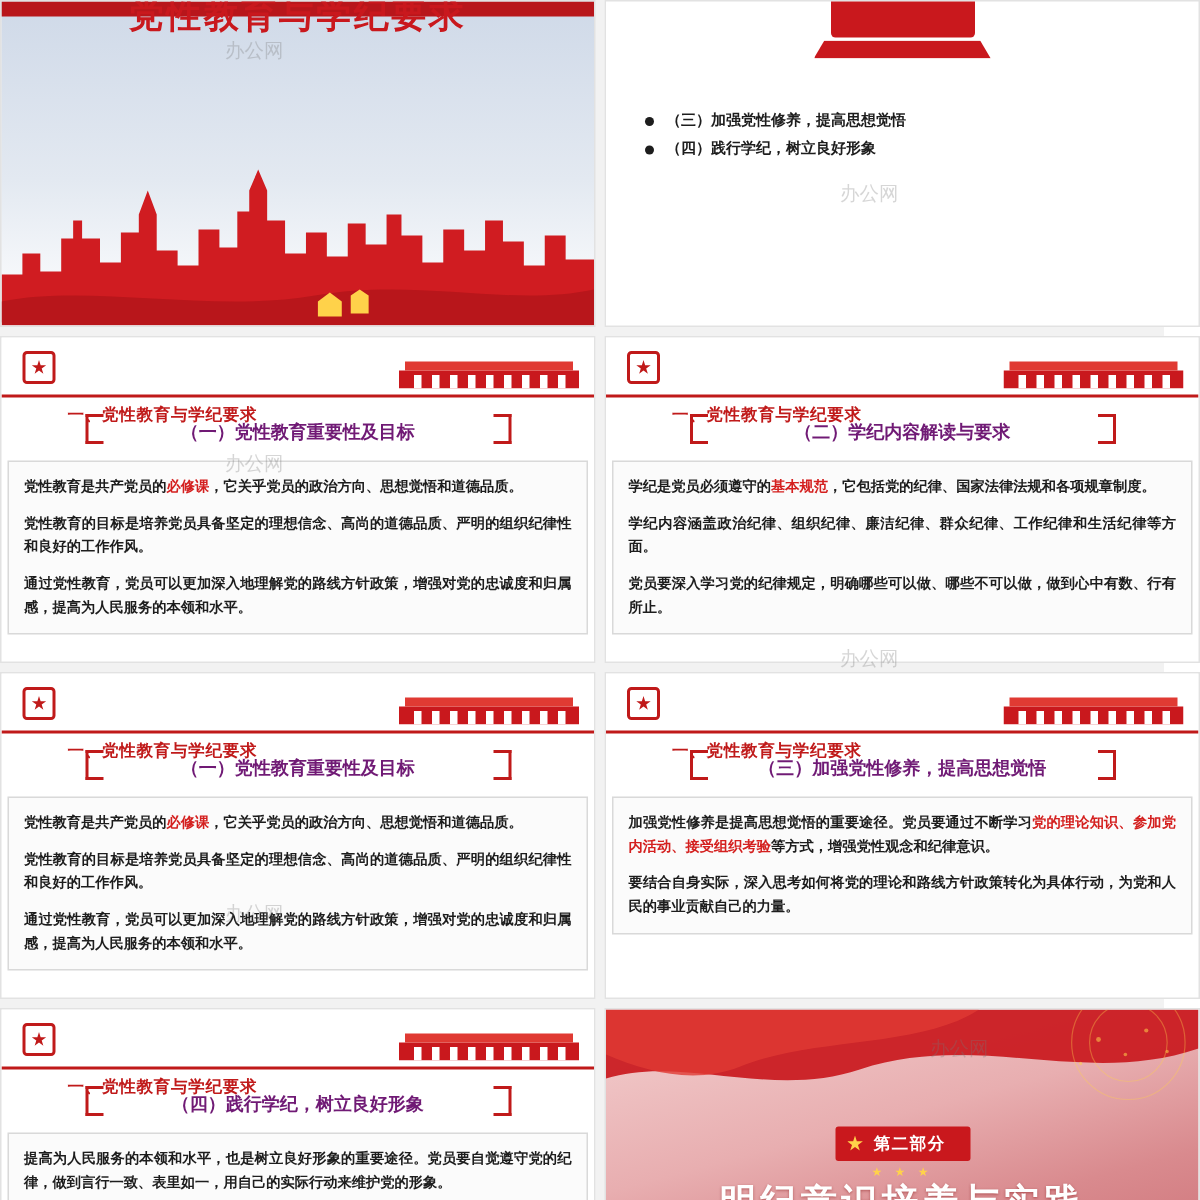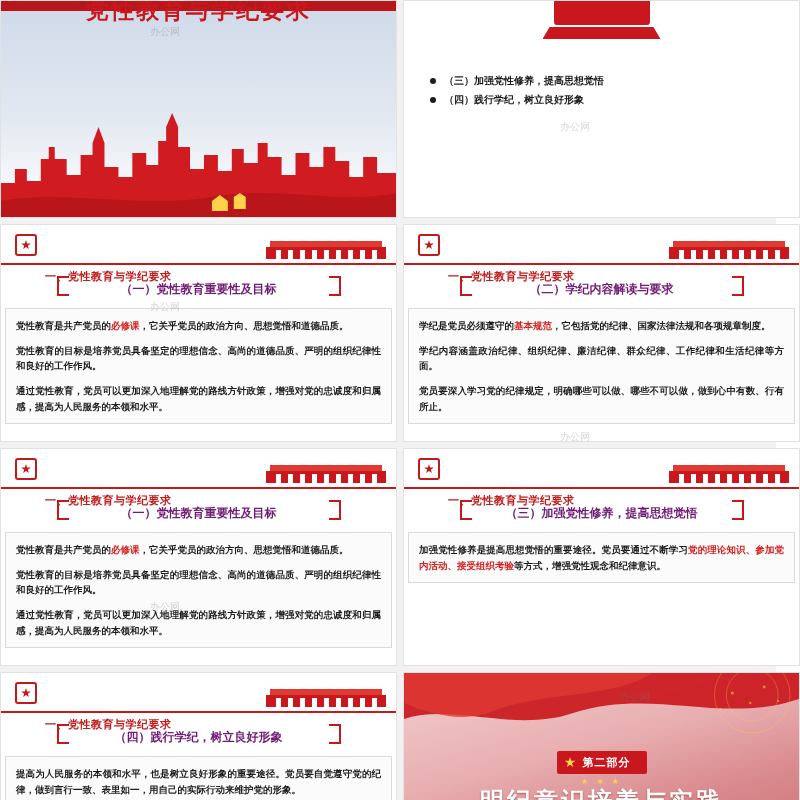--- a/index.html
+++ b/index.html
@@ -186,21 +186,21 @@
   .sec-title {
     position: absolute; top: 112px; width: 100%; text-align: center;
     font-size: 24px; font-weight: bold; color: #ffffff;
     letter-spacing: 3px;
     text-shadow: 0 1px 2px rgba(120,0,0,.45);
   }
 
   
   .wm {
     position: absolute;
-    font-size: 10px;
+    font-size: 13px;
     color: rgba(120,120,120,.30);
     font-family: Liberation Sans, sans-serif;
     pointer-events: none;
     user-select: none;
     white-space: nowrap;
   }
 </style>
 </head>
 <body>
 
@@ -348,20 +348,21 @@
           </g>
         </svg>
       </div>
       <div class="title-bar">
         <span class="br-l"></span>
         <span class="tt">（三）加强党性修养，提高思想觉悟</span>
         <span class="br-r"></span>
       </div>
       <div class="body-box">
         <p>加强党性修养是提高思想觉悟的重要途径。党员要通过不断学习<span class="hl">党的理论知识、参加党内活动、接受组织考验</span>等方式，增强党性观念和纪律意识。</p>
+        <p>要结合自身实际，深入思考如何将党的理论和路线方针政策转化为具体行动，为党和人民的事业贡献自己的力量。</p>
       </div>
     </div>
 
     <div class="slide">
       <div class="hdr">
         <div class="seal"></div>
         <div class="htitle">一、党性教育与学纪要求</div>
         <svg class="wall" viewBox="0 0 120 26" preserveAspectRatio="none">
           <rect x="0" y="14" width="120" height="12" fill="#c9181d"></rect>
           <rect x="4" y="8" width="112" height="6" fill="#e03a33"></rect>

